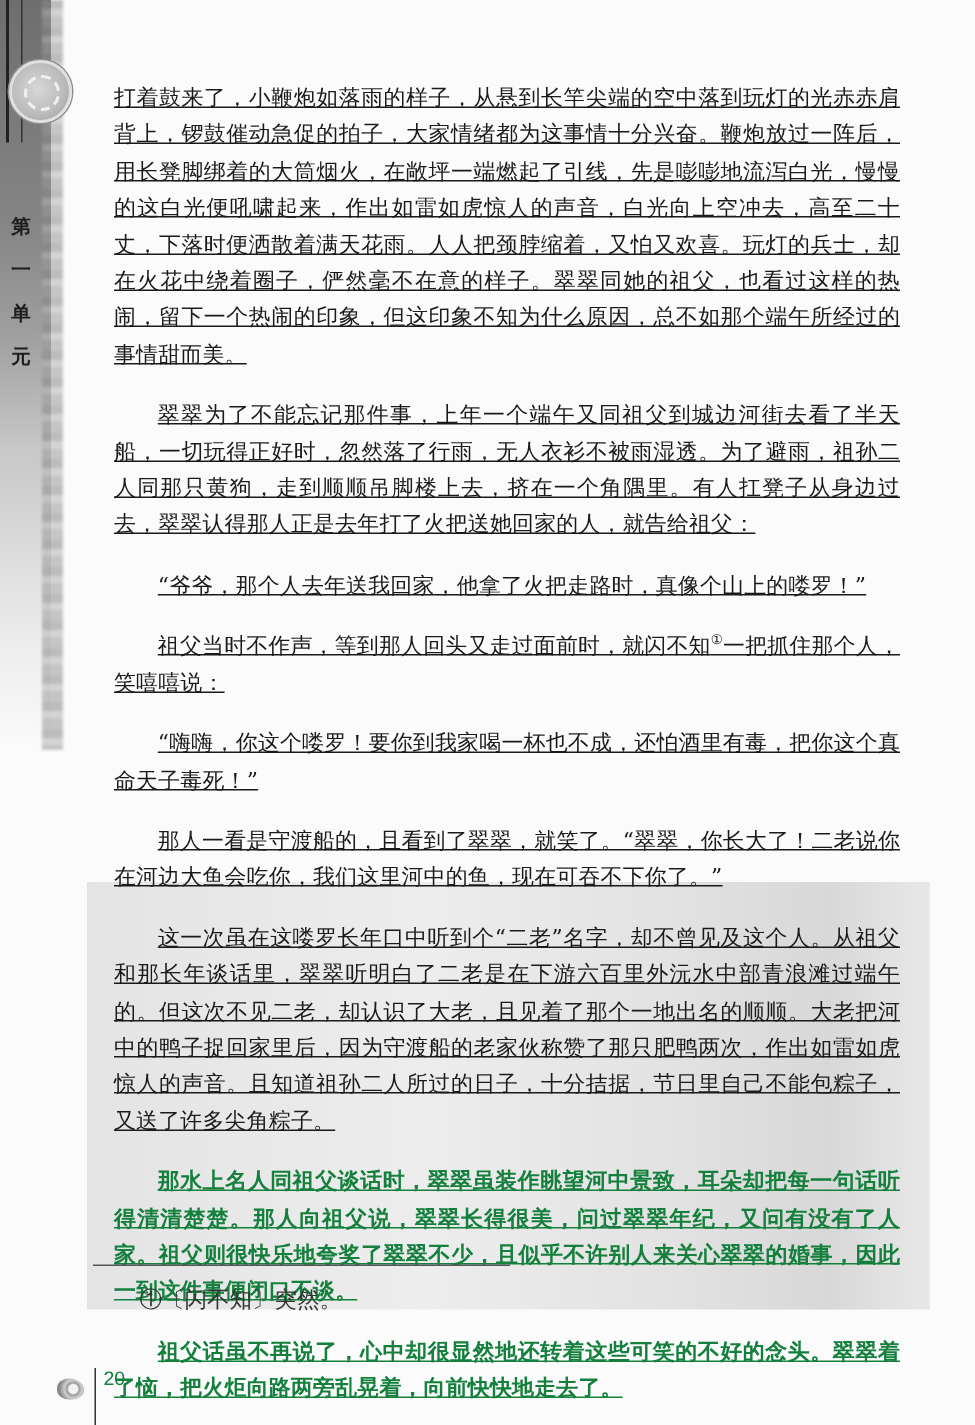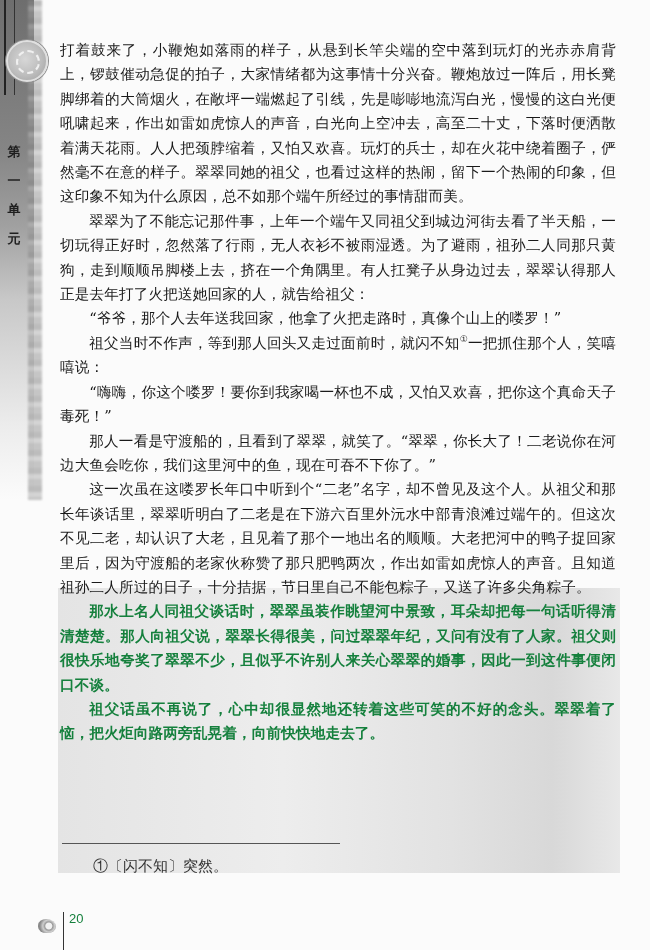--- a/index.html
+++ b/index.html
@@ -95,21 +95,22 @@
       position: absolute;
       left: 60px;
       top: 38px;
       width: 556px;
       font-size: 14.6px;
       line-height: 24.4px;
       letter-spacing: 0.15px;
       text-align: justify;
     }
     .text-area p {
-      margin: 0;
+      margin: 16px;
+      text-decoration: underline;
     }
     .text-area p.indent {
       text-indent: 2em;
     }
     .text-area p.dense {
       font-weight: bold;
       color: #15803d;
     }
     sup.fn {
       font-size: 9px;
@@ -195,21 +196,21 @@
   <span>元</span>
 </div>
 
 <div class="scan-band"></div>
 
 <div class="text-area">
   <p>打着鼓来了，小鞭炮如落雨的样子，从悬到长竿尖端的空中落到玩灯的光赤赤肩背上，锣鼓催动急促的拍子，大家情绪都为这事情十分兴奋。鞭炮放过一阵后，用长凳脚绑着的大筒烟火，在敞坪一端燃起了引线，先是嘭嘭地流泻白光，慢慢的这白光便吼啸起来，作出如雷如虎惊人的声音，白光向上空冲去，高至二十丈，下落时便洒散着满天花雨。人人把颈脖缩着，又怕又欢喜。玩灯的兵士，却在火花中绕着圈子，俨然毫不在意的样子。翠翠同她的祖父，也看过这样的热闹，留下一个热闹的印象，但这印象不知为什么原因，总不如那个端午所经过的事情甜而美。</p>
   <p class="indent">翠翠为了不能忘记那件事，上年一个端午又同祖父到城边河街去看了半天船，一切玩得正好时，忽然落了行雨，无人衣衫不被雨湿透。为了避雨，祖孙二人同那只黄狗，走到顺顺吊脚楼上去，挤在一个角隅里。有人扛凳子从身边过去，翠翠认得那人正是去年打了火把送她回家的人，就告给祖父：</p>
   <p class="indent">“爷爷，那个人去年送我回家，他拿了火把走路时，真像个山上的喽罗！”</p>
   <p class="indent"><span>祖父当时不作声，等到那人回头又走过面前时，就闪不知</span><sup class="fn">①</sup><span>一把抓住那个人，笑嘻嘻说：</span></p>
-  <p class="indent">“嗨嗨，你这个喽罗！要你到我家喝一杯也不成，又怕又欢喜，把你这个真命天子毒死！”</p>
+  <p class="indent">“嗨嗨，你这个喽罗！要你到我家喝一杯也不成，还怕酒里有毒，把你这个真命天子毒死！”</p>
   <p class="indent">那人一看是守渡船的，且看到了翠翠，就笑了。“翠翠，你长大了！二老说你在河边大鱼会吃你，我们这里河中的鱼，现在可吞不下你了。”</p>
   <p class="indent">这一次虽在这喽罗长年口中听到个“二老”名字，却不曾见及这个人。从祖父和那长年谈话里，翠翠听明白了二老是在下游六百里外沅水中部青浪滩过端午的。但这次不见二老，却认识了大老，且见着了那个一地出名的顺顺。大老把河中的鸭子捉回家里后，因为守渡船的老家伙称赞了那只肥鸭两次，作出如雷如虎惊人的声音。且知道祖孙二人所过的日子，十分拮据，节日里自己不能包粽子，又送了许多尖角粽子。</p>
   <p class="indent dense">那水上名人同祖父谈话时，翠翠虽装作眺望河中景致，耳朵却把每一句话听得清清楚楚。那人向祖父说，翠翠长得很美，问过翠翠年纪，又问有没有了人家。祖父则很快乐地夸奖了翠翠不少，且似乎不许别人来关心翠翠的婚事，因此一到这件事便闭口不谈。</p>
   <p class="indent dense">祖父话虽不再说了，心中却很显然地还转着这些可笑的不好的念头。翠翠着了恼，把火炬向路两旁乱晃着，向前快快地走去了。</p>
 </div>
 
 <div class="footnote-rule"></div>
 <div class="footnote">①〔闪不知〕突然。</div>
 
 <div class="page-footer">

